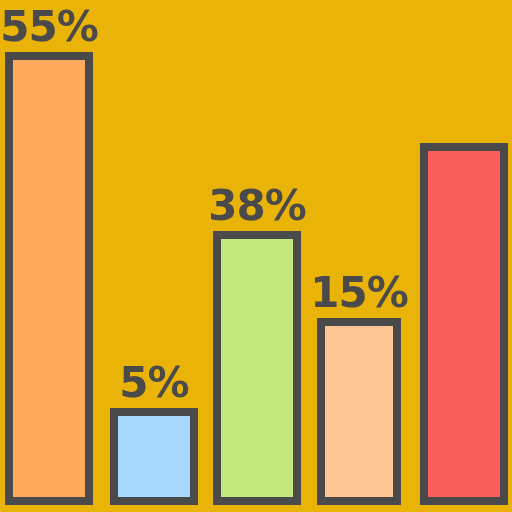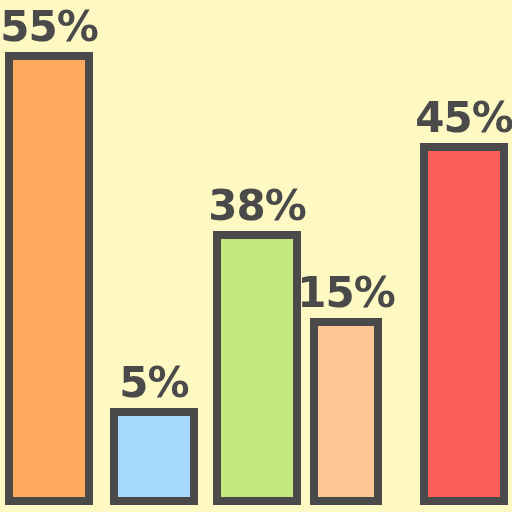--- a/index.html
+++ b/index.html
@@ -49,35 +49,34 @@
     font-size: 42px;
     line-height: 1;
     letter-spacing: -1px;
     white-space: nowrap;
     text-align: center;
   }
 </style>
 </head>
 <body>
 
-<div id="chart-root" style="background: #fef9c3;">
+<div id="chart-root" style="background: #eab308;">
 
 <div class="bar-group" style="left: 5px; width: 88px; bottom: 7px; height: 453px;">
       <div class="bar-rect" style="height: 453px; background: rgb(255, 170, 92); border-color: rgb(74, 74, 74);"></div>
       <div class="bar-label" style="color: rgb(74, 74, 74); bottom: 457px;">55%</div>
     </div>
     <div class="bar-group" style="left: 110px; width: 88px; bottom: 7px; height: 97px;">
       <div class="bar-rect" style="height: 97px; background: rgb(166, 217, 253); border-color: rgb(74, 74, 74);"></div>
       <div class="bar-label" style="color: rgb(74, 74, 74); bottom: 101px;">5%</div>
     </div>
     <div class="bar-group" style="left: 213px; width: 88px; bottom: 7px; height: 274px;">
       <div class="bar-rect" style="height: 274px; background: rgb(195, 232, 124); border-color: rgb(74, 74, 74);"></div>
       <div class="bar-label" style="color: rgb(74, 74, 74); bottom: 278px;">38%</div>
     </div>
-    <div class="bar-group" style="left: 310px; width: 72px; bottom: 7px; height: 187px;">
+    <div class="bar-group" style="left: 317px; width: 84px; bottom: 7px; height: 187px;">
       <div class="bar-rect" style="height: 187px; background: rgb(252, 199, 149); border-color: rgb(74, 74, 74);"></div>
       <div class="bar-label" style="color: rgb(74, 74, 74); bottom: 191px;">15%</div>
     </div>
     <div class="bar-group" style="left: 420px; width: 88px; bottom: 7px; height: 362px;">
       <div class="bar-rect" style="height: 362px; background: rgb(250, 95, 91); border-color: rgb(74, 74, 74);"></div>
-      <div class="bar-label" style="color: rgb(74, 74, 74); bottom: 366px;">45%</div>
     </div>
   </div>
 
 </body></html>

